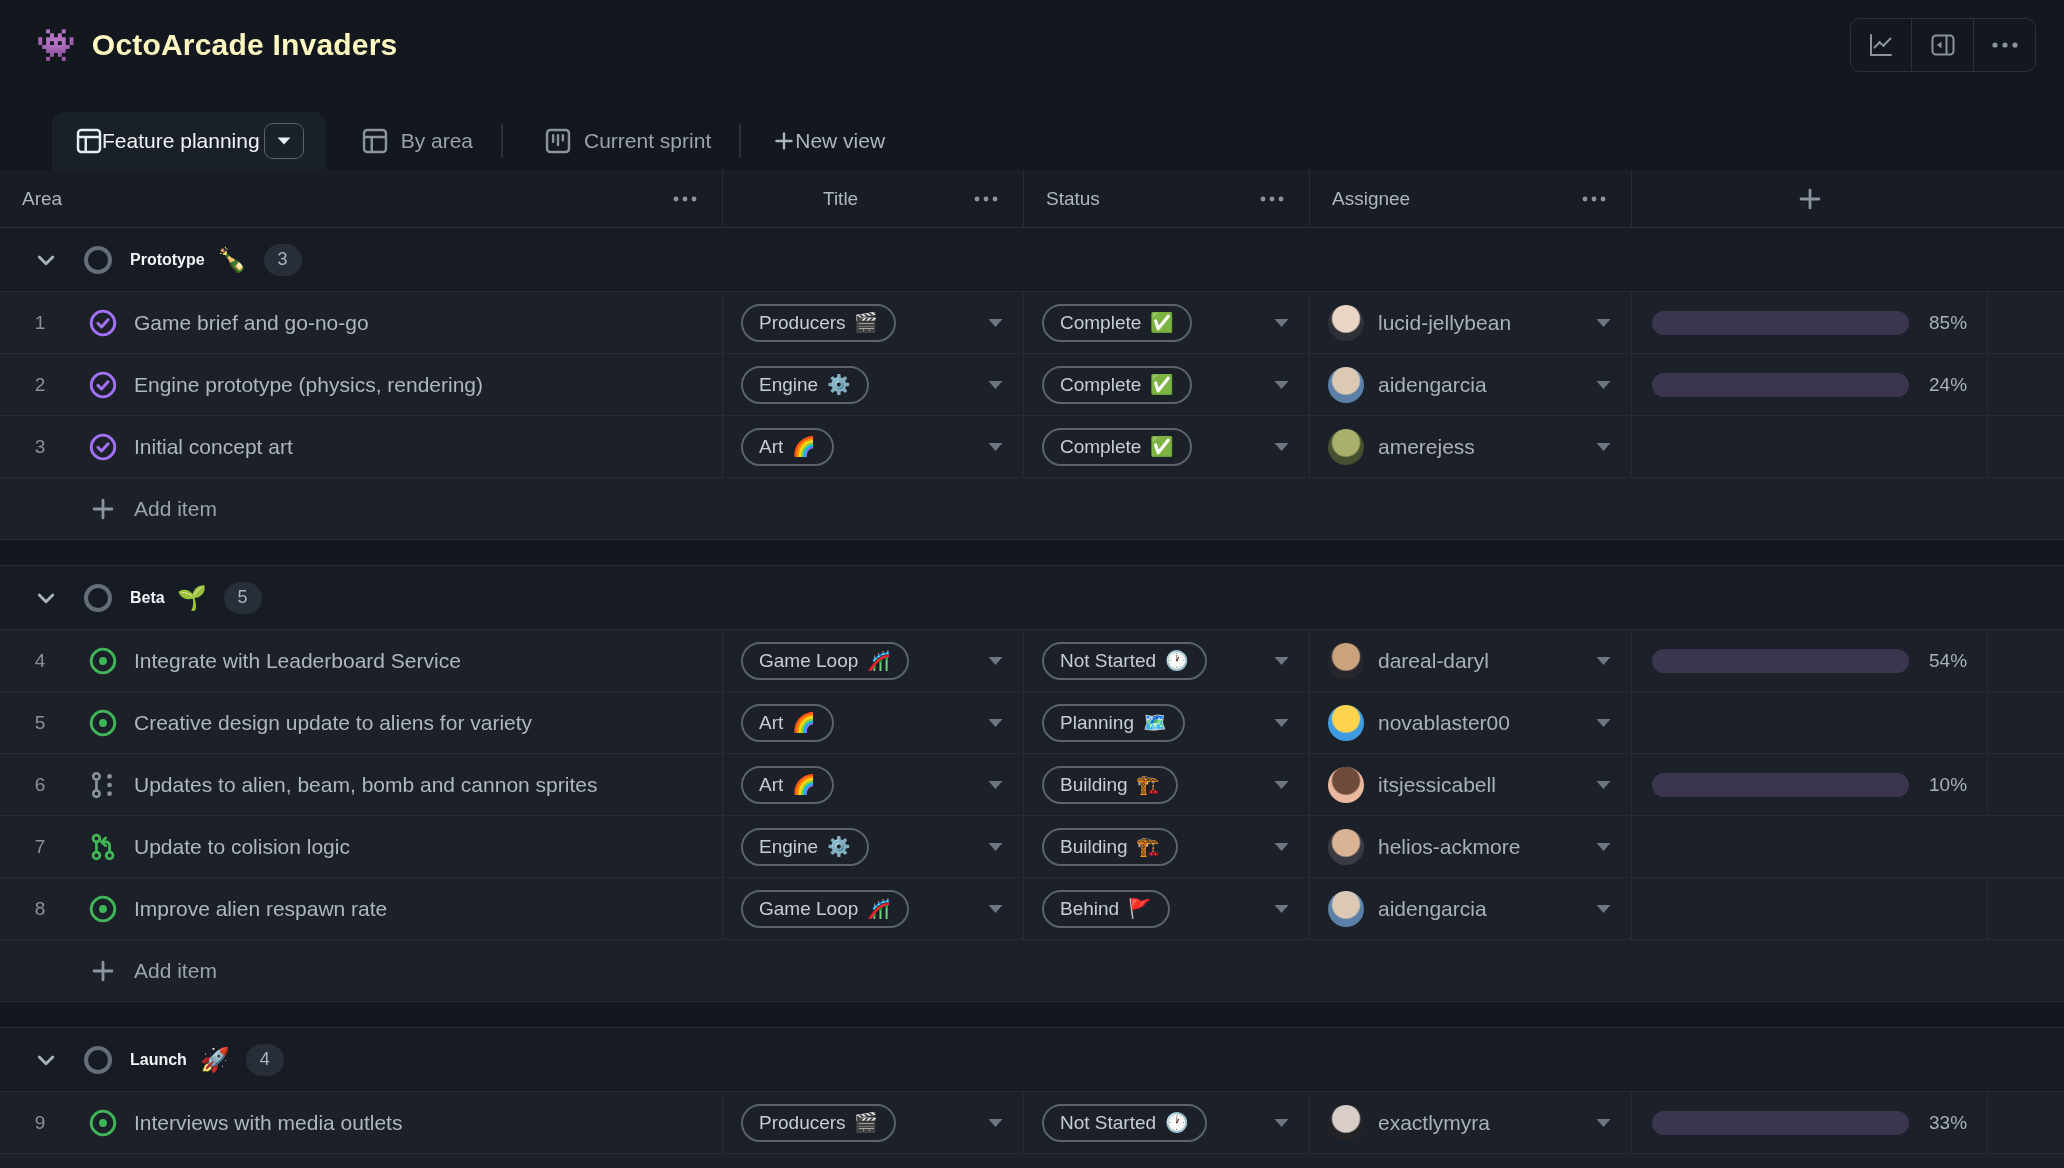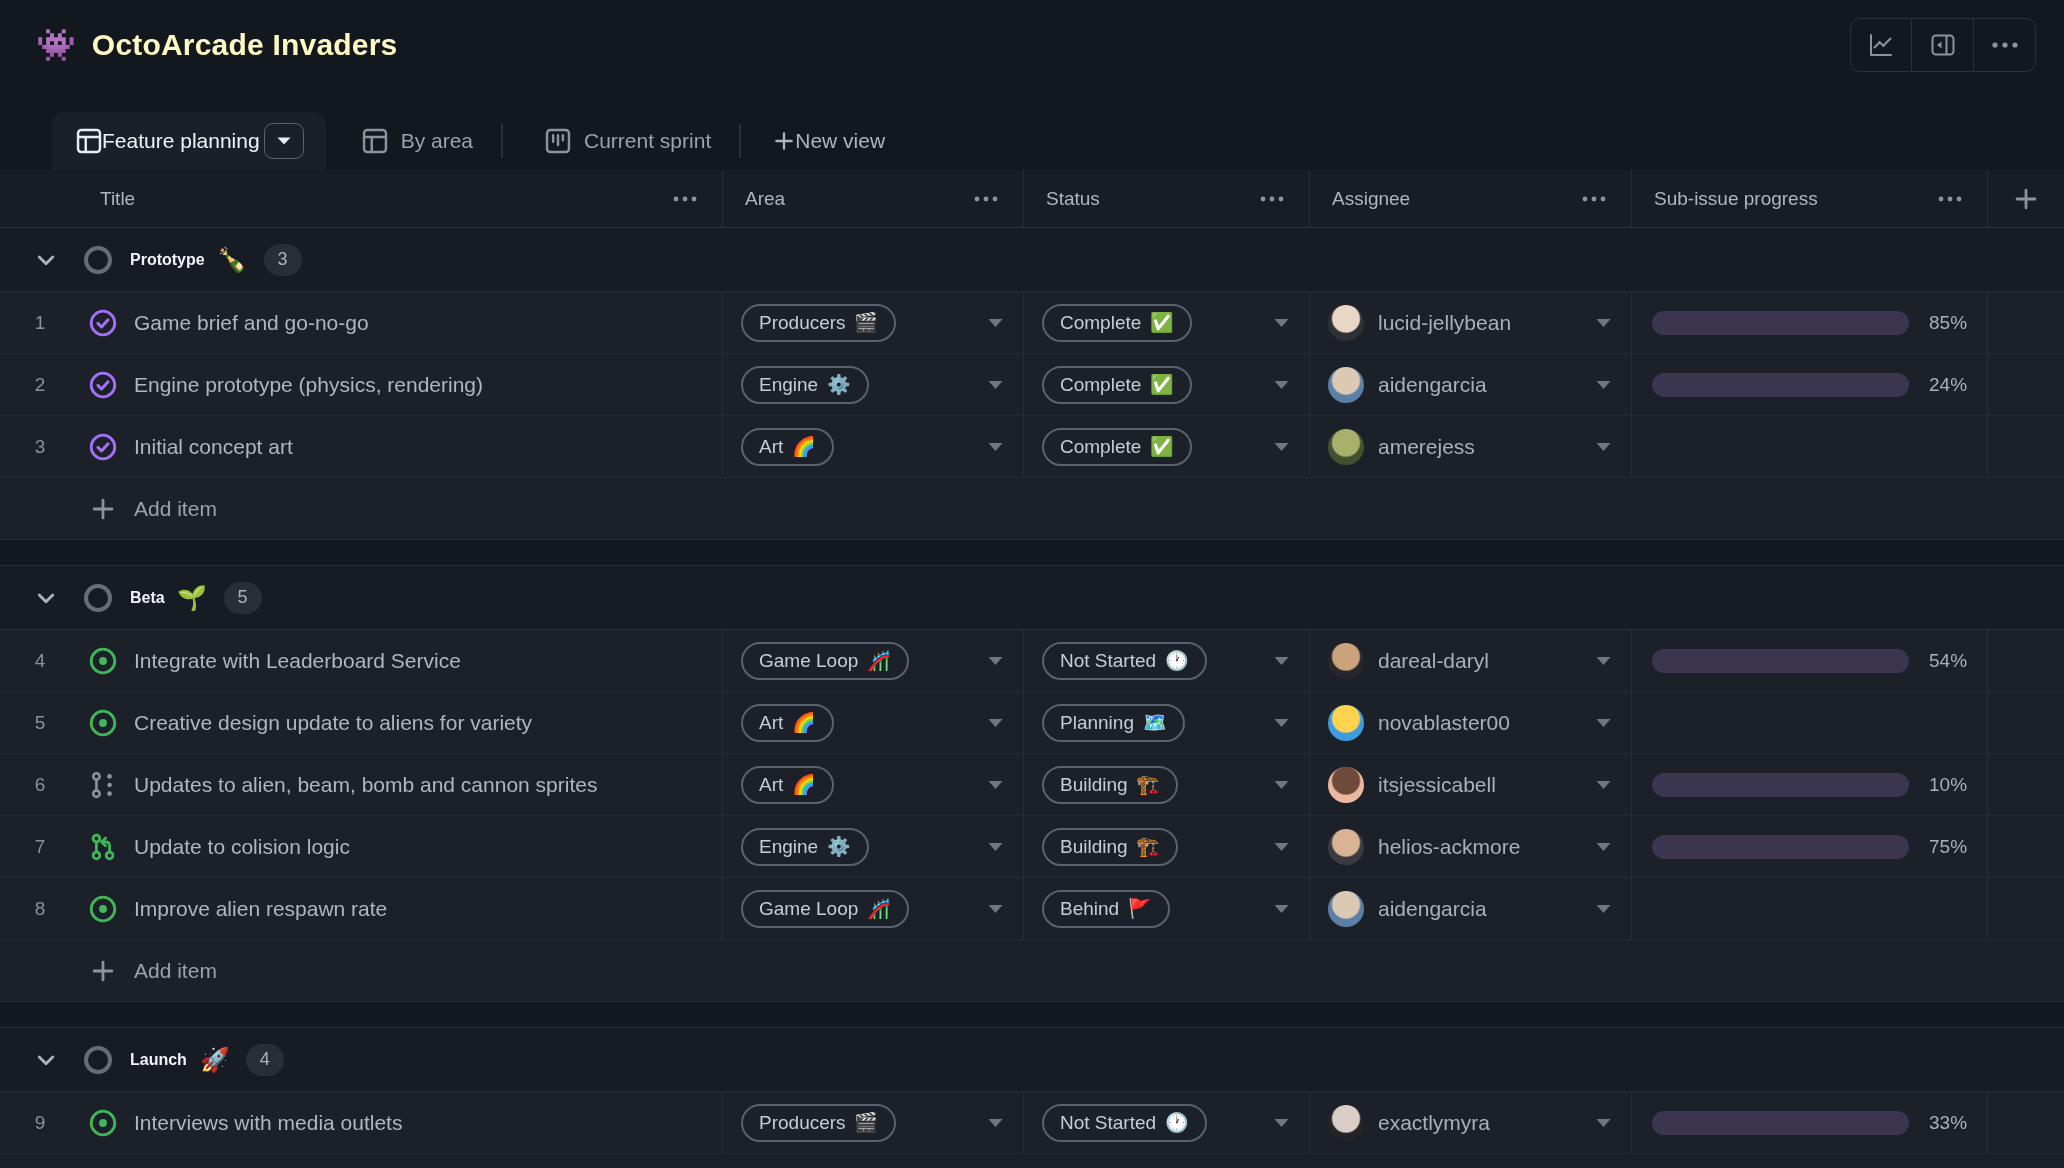--- a/index.html
+++ b/index.html
@@ -179,70 +179,60 @@
         <svg width="22" height="22" viewBox="0 0 16 16" fill="none" stroke="currentColor" stroke-width="1.7" stroke-linecap="round">
             <path d="M8 2.5v11M2.5 8h11"></path>
           </svg>
       </span>
       <span>New view</span>
     </div>
   </nav>
 
   <div class="tableview" id="tableview">
       <div class="grid-row thead">
+        <div class="cell c-area">
+          <span class="hlabel">Area</span>
+          <span class="kebab">
+            <svg width="26" height="8" viewBox="0 0 26 8" fill="currentColor">
+              <circle cx="4" cy="4" r="2.4"></circle>
+              <circle cx="13" cy="4" r="2.4"></circle>
+              <circle cx="22" cy="4" r="2.4"></circle>
+            </svg>
+          </span>
+        </div>
         <div class="cell c-title">
           <span class="hlabel">Title</span>
           <span class="kebab">
             <svg width="26" height="8" viewBox="0 0 26 8" fill="currentColor">
               <circle cx="4" cy="4" r="2.4"></circle>
               <circle cx="13" cy="4" r="2.4"></circle>
               <circle cx="22" cy="4" r="2.4"></circle>
             </svg>
           </span>
         </div>
-        <div class="cell c-area">
-          <span class="hlabel">Area</span>
-          <span class="kebab">
-            <svg width="26" height="8" viewBox="0 0 26 8" fill="currentColor">
-              <circle cx="4" cy="4" r="2.4"></circle>
-              <circle cx="13" cy="4" r="2.4"></circle>
-              <circle cx="22" cy="4" r="2.4"></circle>
-            </svg>
-          </span>
-        </div>
         <div class="cell c-status">
           <span class="hlabel">Status</span>
           <span class="kebab">
             <svg width="26" height="8" viewBox="0 0 26 8" fill="currentColor">
               <circle cx="4" cy="4" r="2.4"></circle>
               <circle cx="13" cy="4" r="2.4"></circle>
               <circle cx="22" cy="4" r="2.4"></circle>
             </svg>
           </span>
         </div>
         <div class="cell c-assignee">
           <span class="hlabel">Assignee</span>
           <span class="kebab">
             <svg width="26" height="8" viewBox="0 0 26 8" fill="currentColor">
               <circle cx="4" cy="4" r="2.4"></circle>
               <circle cx="13" cy="4" r="2.4"></circle>
               <circle cx="22" cy="4" r="2.4"></circle>
             </svg>
           </span>
         </div>
-        <div class="cell c-progress">
-          <span class="hlabel">Sub-issue progress</span>
-          <span class="kebab">
-            <svg width="26" height="8" viewBox="0 0 26 8" fill="currentColor">
-              <circle cx="4" cy="4" r="2.4"></circle>
-              <circle cx="13" cy="4" r="2.4"></circle>
-              <circle cx="22" cy="4" r="2.4"></circle>
-            </svg>
-          </span>
-        </div>
         <div class="cell c-plus">
           <span>
             <svg width="26" height="26" viewBox="0 0 16 16" fill="none" stroke="currentColor" stroke-width="1.7" stroke-linecap="round">
               <path d="M8 2.5v11M2.5 8h11"></path>
             </svg>
           </span>
         </div>
       </div>
       <div class="group-header">
         <span class="g-chevron">
@@ -600,24 +590,20 @@
         </div>
         <div class="cell asg">
           <span class="avatar" style="background: radial-gradient(circle at 50% 38%, rgb(217, 179, 148) 0px, rgb(217, 179, 148) 46%, rgb(58, 59, 66) 52%);"></span>
           <span class="asg-name">helios-ackmore</span>
           <span class="cellcaret">
             <svg width="15" height="9" viewBox="0 0 15 9" fill="currentColor">
               <path d="M0.5 0.5h14L7.5 8.5z"></path>
             </svg>
           </span>
         </div>
-        <div class="cell prog">
-          <span class="prog-track"><span class="prog-fill" style="width: 75%;"></span></span>
-          <span class="prog-pct">75%</span>
-        </div>
         <div class="cell"></div>
       </div>
       <div class="grid-row trow">
         <div class="cell c-title-cell">
           <span class="rownum">8</span>
           <span class="rowicon">
             <svg width="30" height="30" viewBox="0 0 16 16" fill="none">
               <circle cx="8" cy="8" r="6.3" stroke="#41b658" stroke-width="1.5"></circle>
               <circle cx="8" cy="8" r="2.1" fill="#41b658"></circle>
             </svg>

